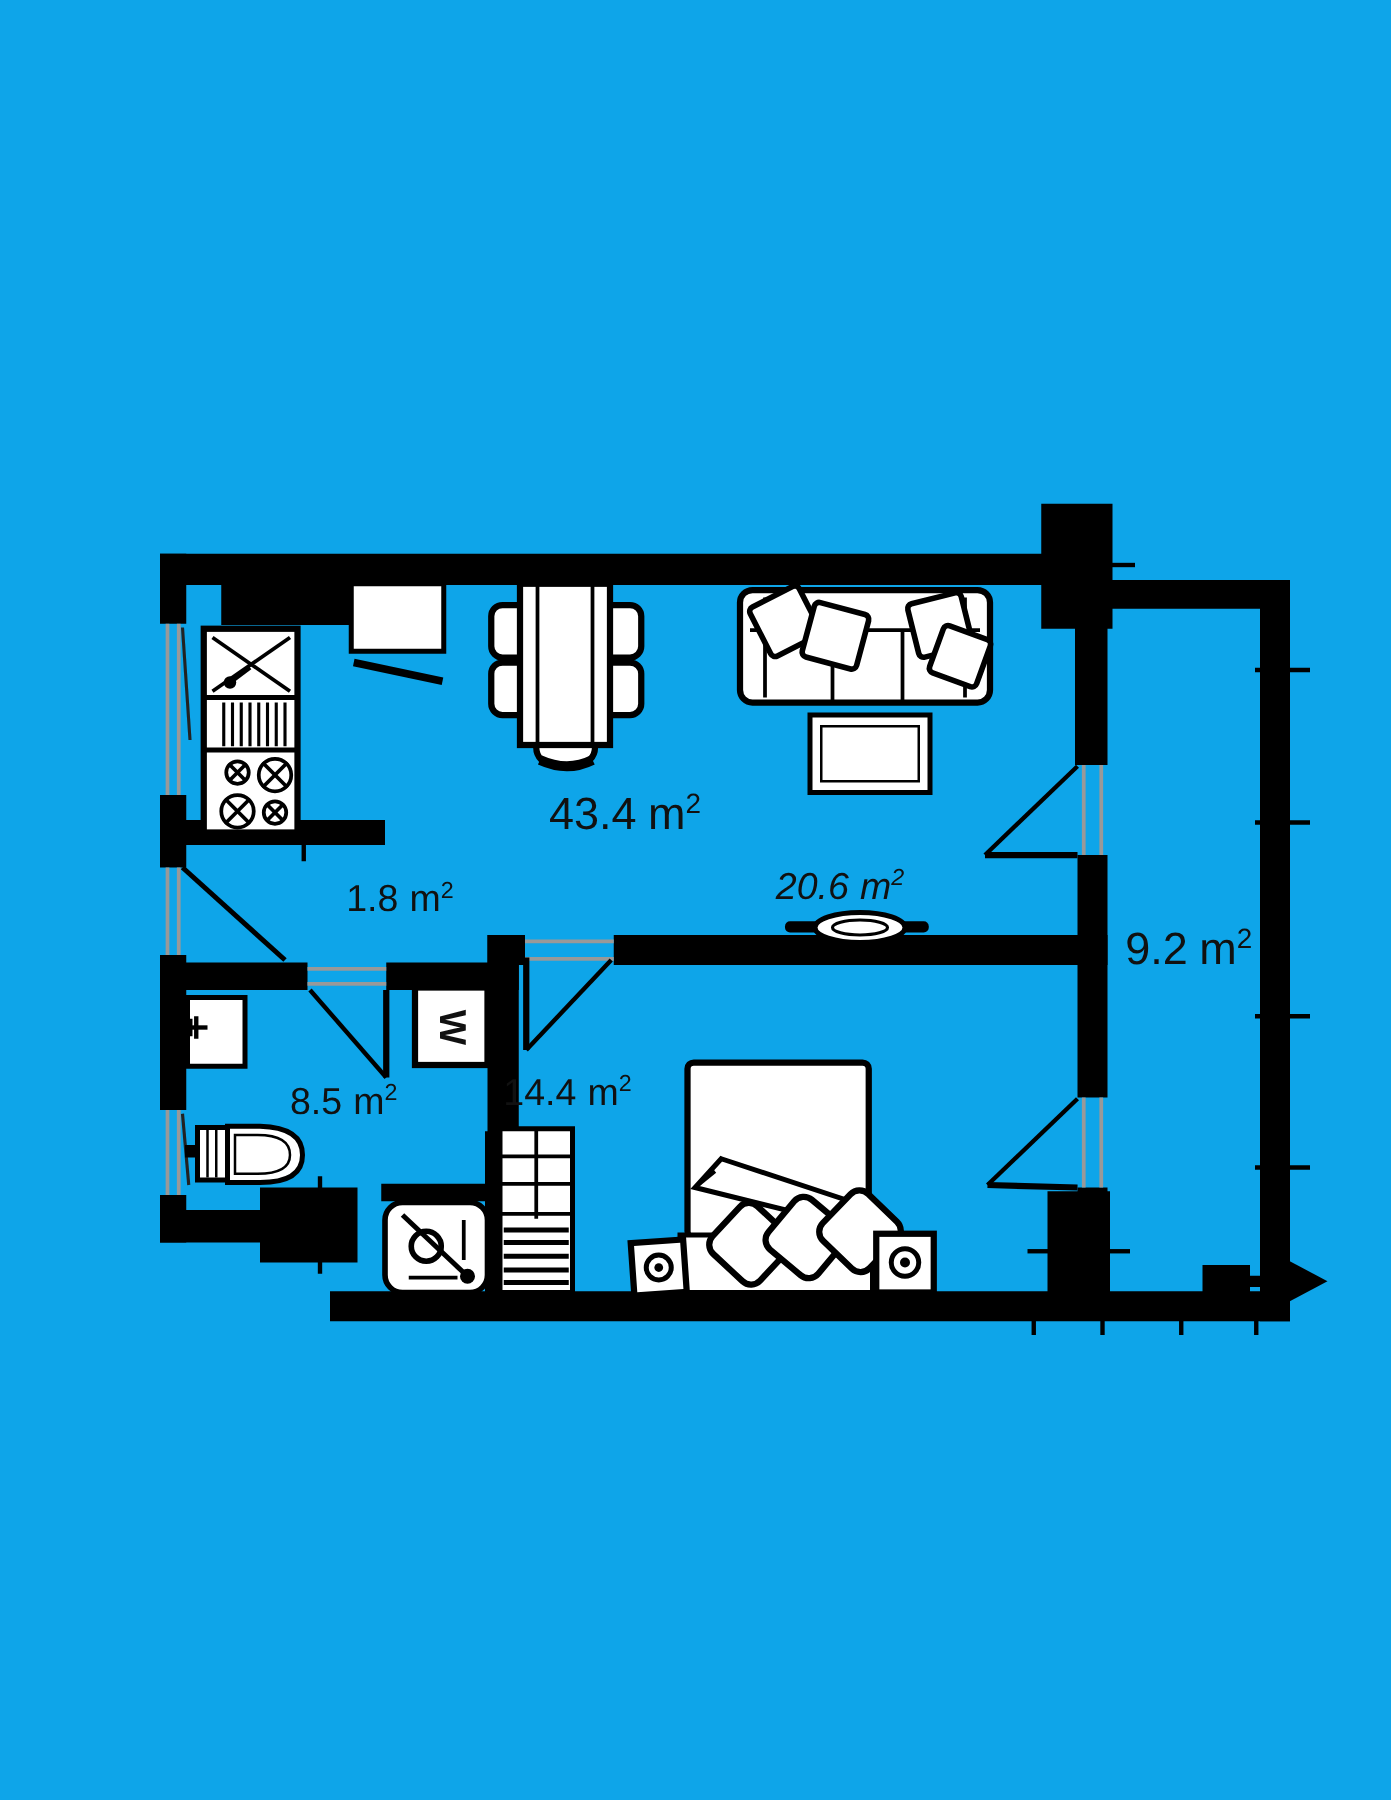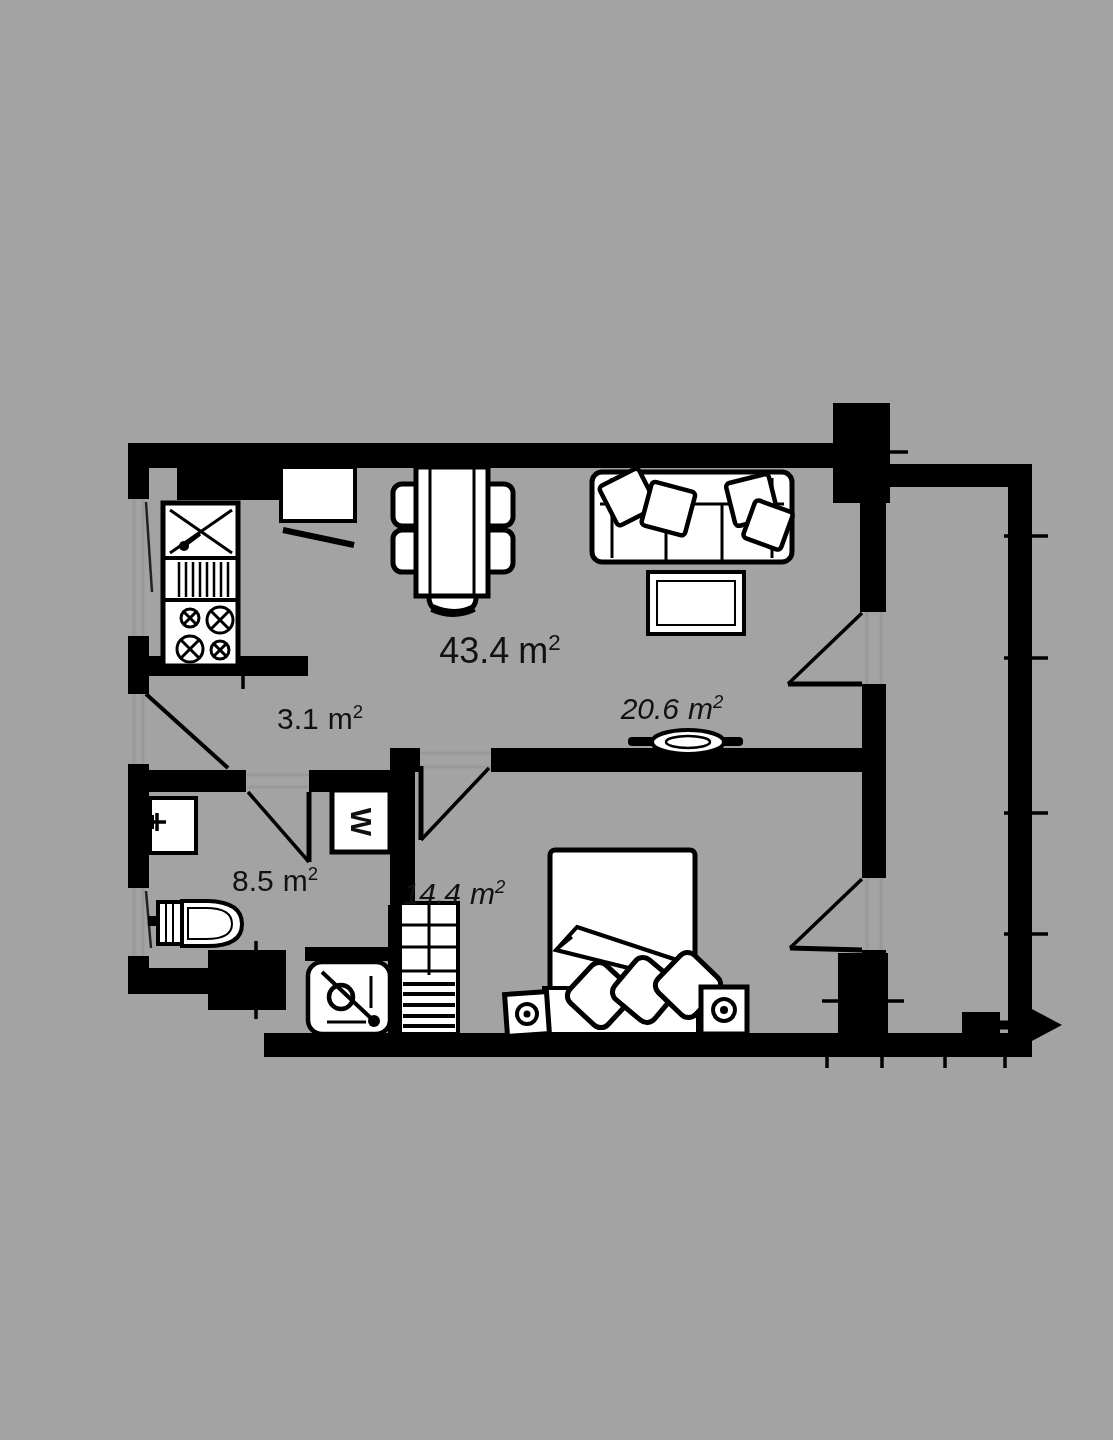--- a/index.html
+++ b/index.html
@@ -1,16 +1,16 @@
 <!DOCTYPE html>
 <html><head>
 <meta charset="utf-8">
 <style>
   html,body{margin:0;padding:0;background:#fff;}
-  .plan{position:relative;width:1113px;height:1440px;background:#a3a3a3;overflow:hidden;
+  .plan{position:relative;width:1113px;height:1440px;background:#0ea5e9;overflow:hidden;
         font-family:"Liberation Sans", sans-serif;color:#111;}
   .w{position:absolute;background:#000;}
   .overlay{position:absolute;left:0;top:0;}
   .area-label{position:absolute;white-space:nowrap;text-align:center;color:#111;
               font-family:"Liberation Sans",sans-serif;}
   .area-label .u{margin-left:9px;}
   .area-label sup{font-size:0.62em;}
   .fs36{font-size:36px;}
   .fs30{font-size:30px;}
   .washer-glyph{position:absolute;display:flex;align-items:center;justify-content:center;
@@ -252,29 +252,32 @@
     <g>
       <line x1="988" y1="1025" x2="1032" y2="1025" stroke="#000" stroke-width="9"></line>
       <polygon points="1030,1008 1030,1042 1062,1025" fill="#000"></polygon>
     </g>
   </svg>
 
   <div class="area-label fs36" style="left:420px;top:630px;width:160px;">
     <span>43.4</span><span class="u">m</span><sup>2</sup>
   </div>
   <div class="area-label fs30" style="left:250px;top:701px;width:140px;">
-    <span>3.1</span><span class="u">m</span><sup>2</sup>
+    <span>1.8</span><span class="u">m</span><sup>2</sup>
   </div>
   <div class="area-label fs30" style="left:602px;top:691px;width:140px;font-style:italic;">
     <span>20.6</span><span class="u">m</span><sup>2</sup>
   </div>
+  <div class="area-label fs36" style="left:871px;top:738px;width:160px;">
+    <span>9.2</span><span class="u">m</span><sup>2</sup>
+  </div>
   <div class="area-label fs30" style="left:205px;top:863px;width:140px;">
     <span>8.5</span><span class="u">m</span><sup>2</sup>
   </div>
-  <div class="area-label fs30" style="left:384px;top:876px;width:140px;font-style:italic;">
+  <div class="area-label fs30" style="left:384px;top:856px;width:140px;">
     <span>14.4</span><span class="u">m</span><sup>2</sup>
   </div>
 
   <div class="washer-glyph" style="left:337px;top:798px;width:48px;height:48px;">
       <span>W</span>
     </div>
 
 </div>
 
 </body></html>

